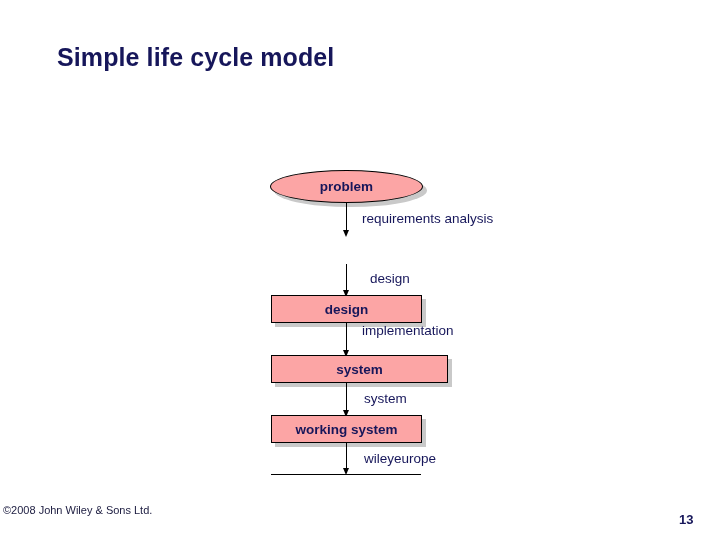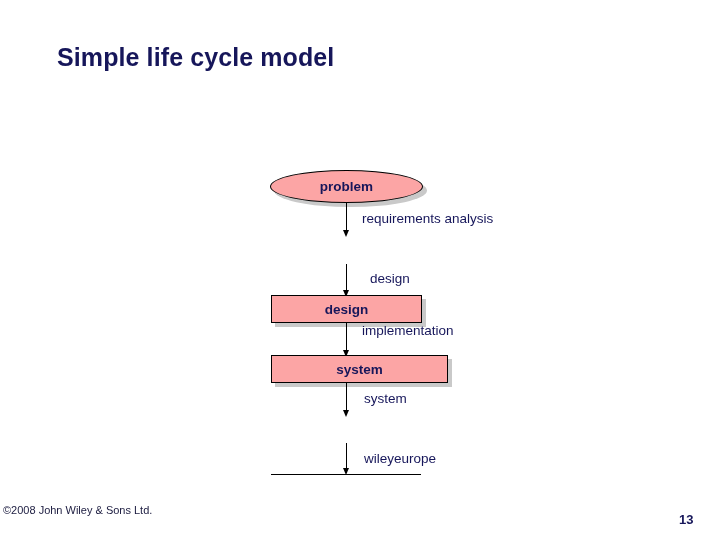--- a/index.html
+++ b/index.html
@@ -134,20 +134,23 @@
   <div class="edge-label" style="left:362px; top:323px;">implementation</div>
 
   <div class="node" style="left:271px; top:355px; width:177px; height:28px;">
     <span>system</span>
   </div>
 
   <div class="edge-line" style="left:346px; top:383px; height:28px;"></div>
   <div class="edge-head" style="left:343px; top:410px;"></div>
   <div class="edge-label" style="left:364px; top:391px;">system</div>
 
+  <div class="node" style="left:271px; top:415px; width:151px; height:28px;">
+    <span>working system</span>
+  </div>
 
   <div class="edge-line" style="left:346px; top:443px; height:28px;"></div>
   <div class="edge-head" style="left:343px; top:468px;"></div>
   <div class="edge-label" style="left:364px; top:451px;">wileyeurope</div>
 
   <div class="node open-bottom" style="left:271px; top:455px; width:150px; height:20px;">
     <span></span>
   </div>
 
 </div>

